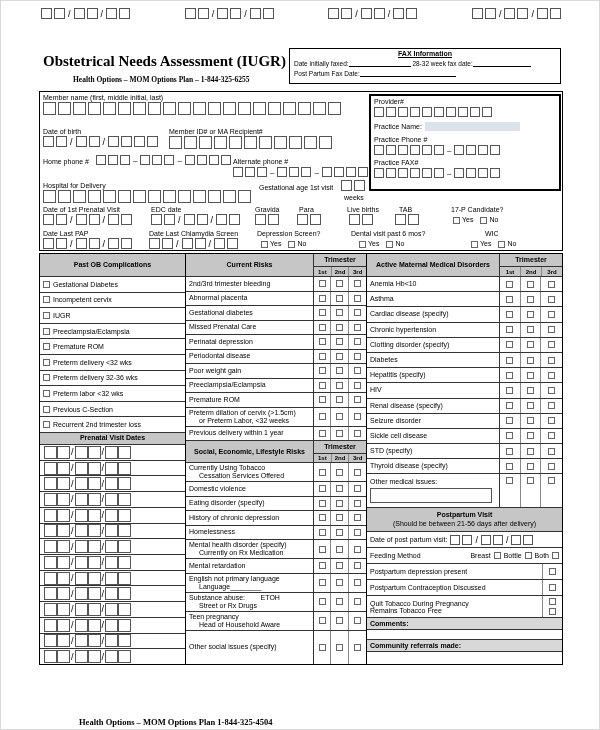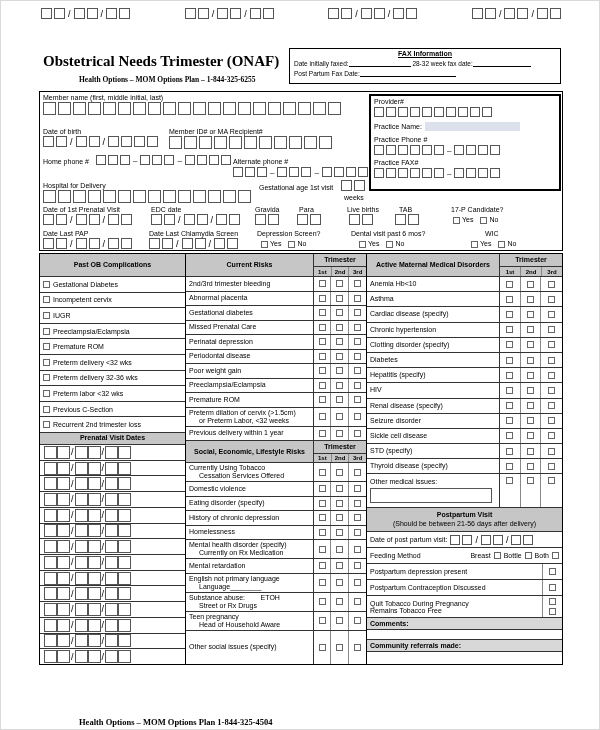--- a/index.html
+++ b/index.html
@@ -114,22 +114,22 @@
       <span class="bxd"></span>
       <span class="sl">/</span>
       <span class="bxd"></span>
       <span class="bxd"></span>
       <span class="sl">/</span>
       <span class="bxd"></span>
       <span class="bxd"></span>
     </span>
   </div>
 
-<div class="abs title" style="left:42px;top:52px">Obstetrical Needs Trimester (ONAF)</div>
-<div class="abs subtitle" style="left:78px;top:74px">Health Options – MOM Options Plan – 1-844-325-6255</div>
+<div class="abs title" style="left:42px;top:52px">Obstetrical Needs Assessment (IUGR)</div>
+<div class="abs subtitle" style="left:72px;top:74px">Health Options – MOM Options Plan – 1-844-325-6255</div>
 
 <div class="abs faxbox" style="left:288px;top:47px;width:272px;height:36px">
   <div class="fh">FAX Information</div>
   <div class="fl"><span>Date initially faxed:</span><span class="blank" style="width:62px"></span> <span>28-32 week fax date:</span><span class="blank" style="width:58px"></span></div>
   <div class="fl"><span>Post Partum Fax Date:</span><span class="blank" style="width:96px"></span></div>
 </div>
 
 <div class="abs outline" style="left:38px;top:90px;width:524px;height:160px"></div>
 
 <div class="abs lbl" style="left:42px;top:93px">Member name (first, middle initial, last)</div>

